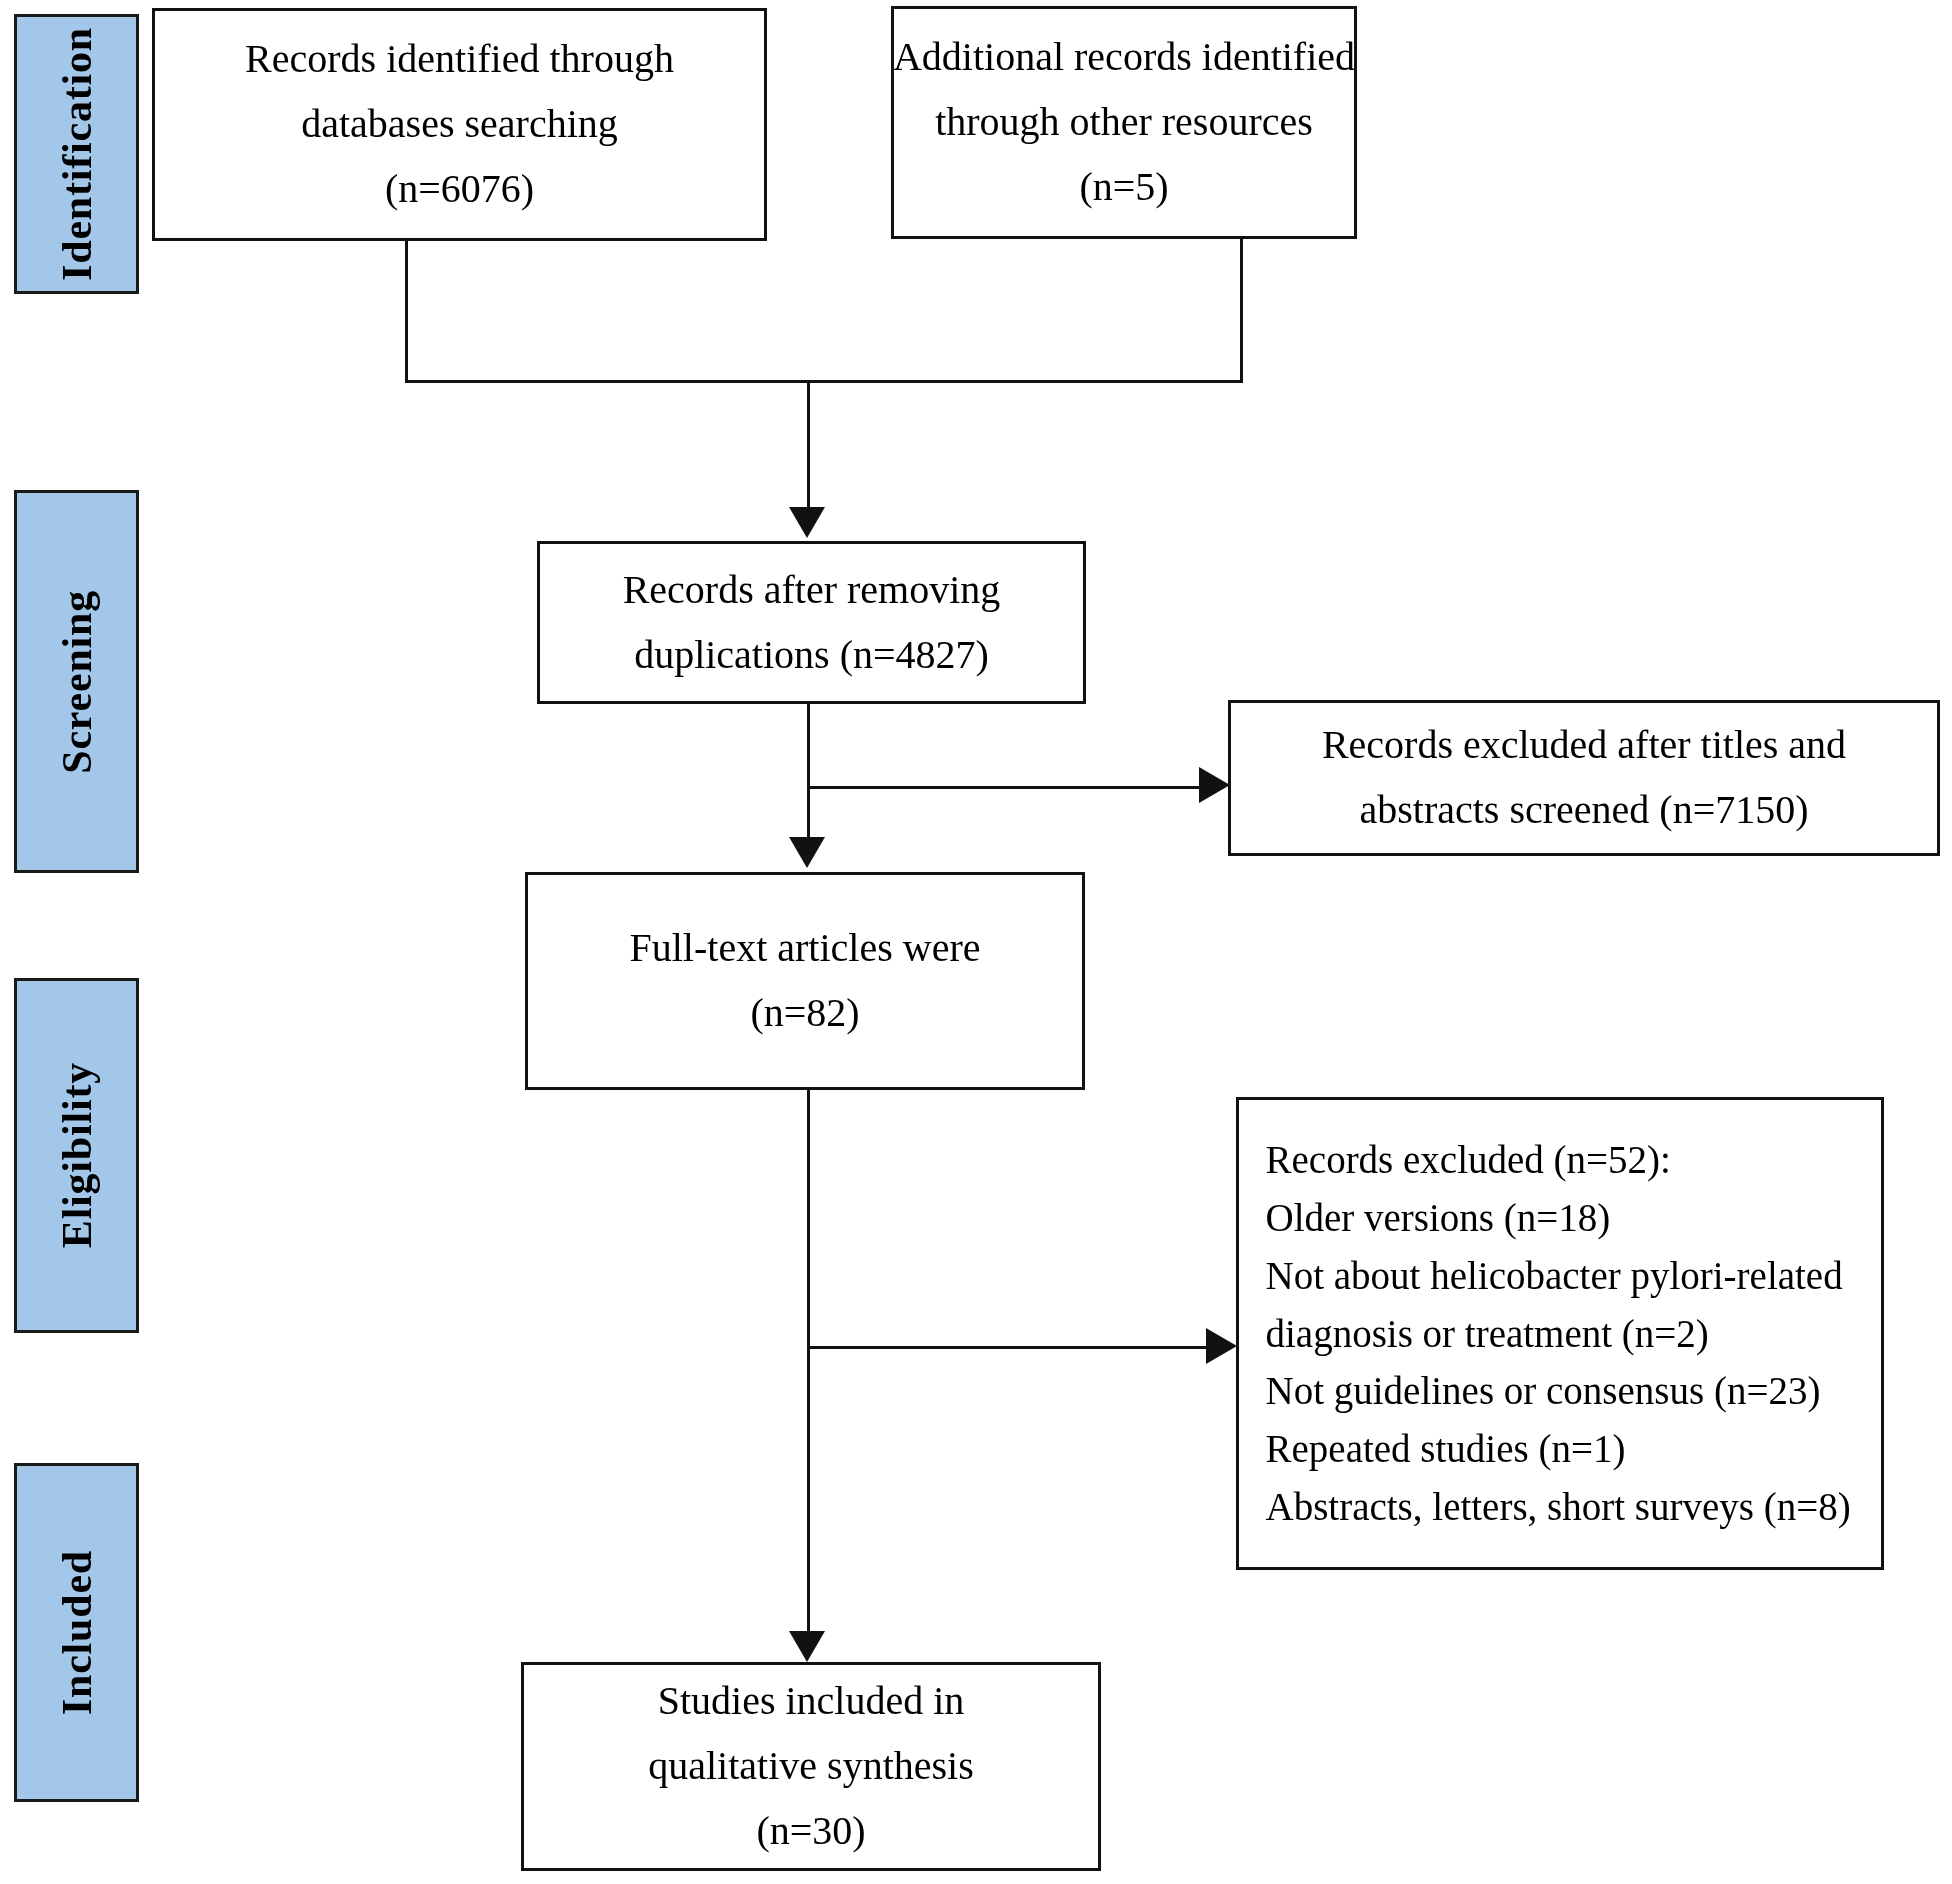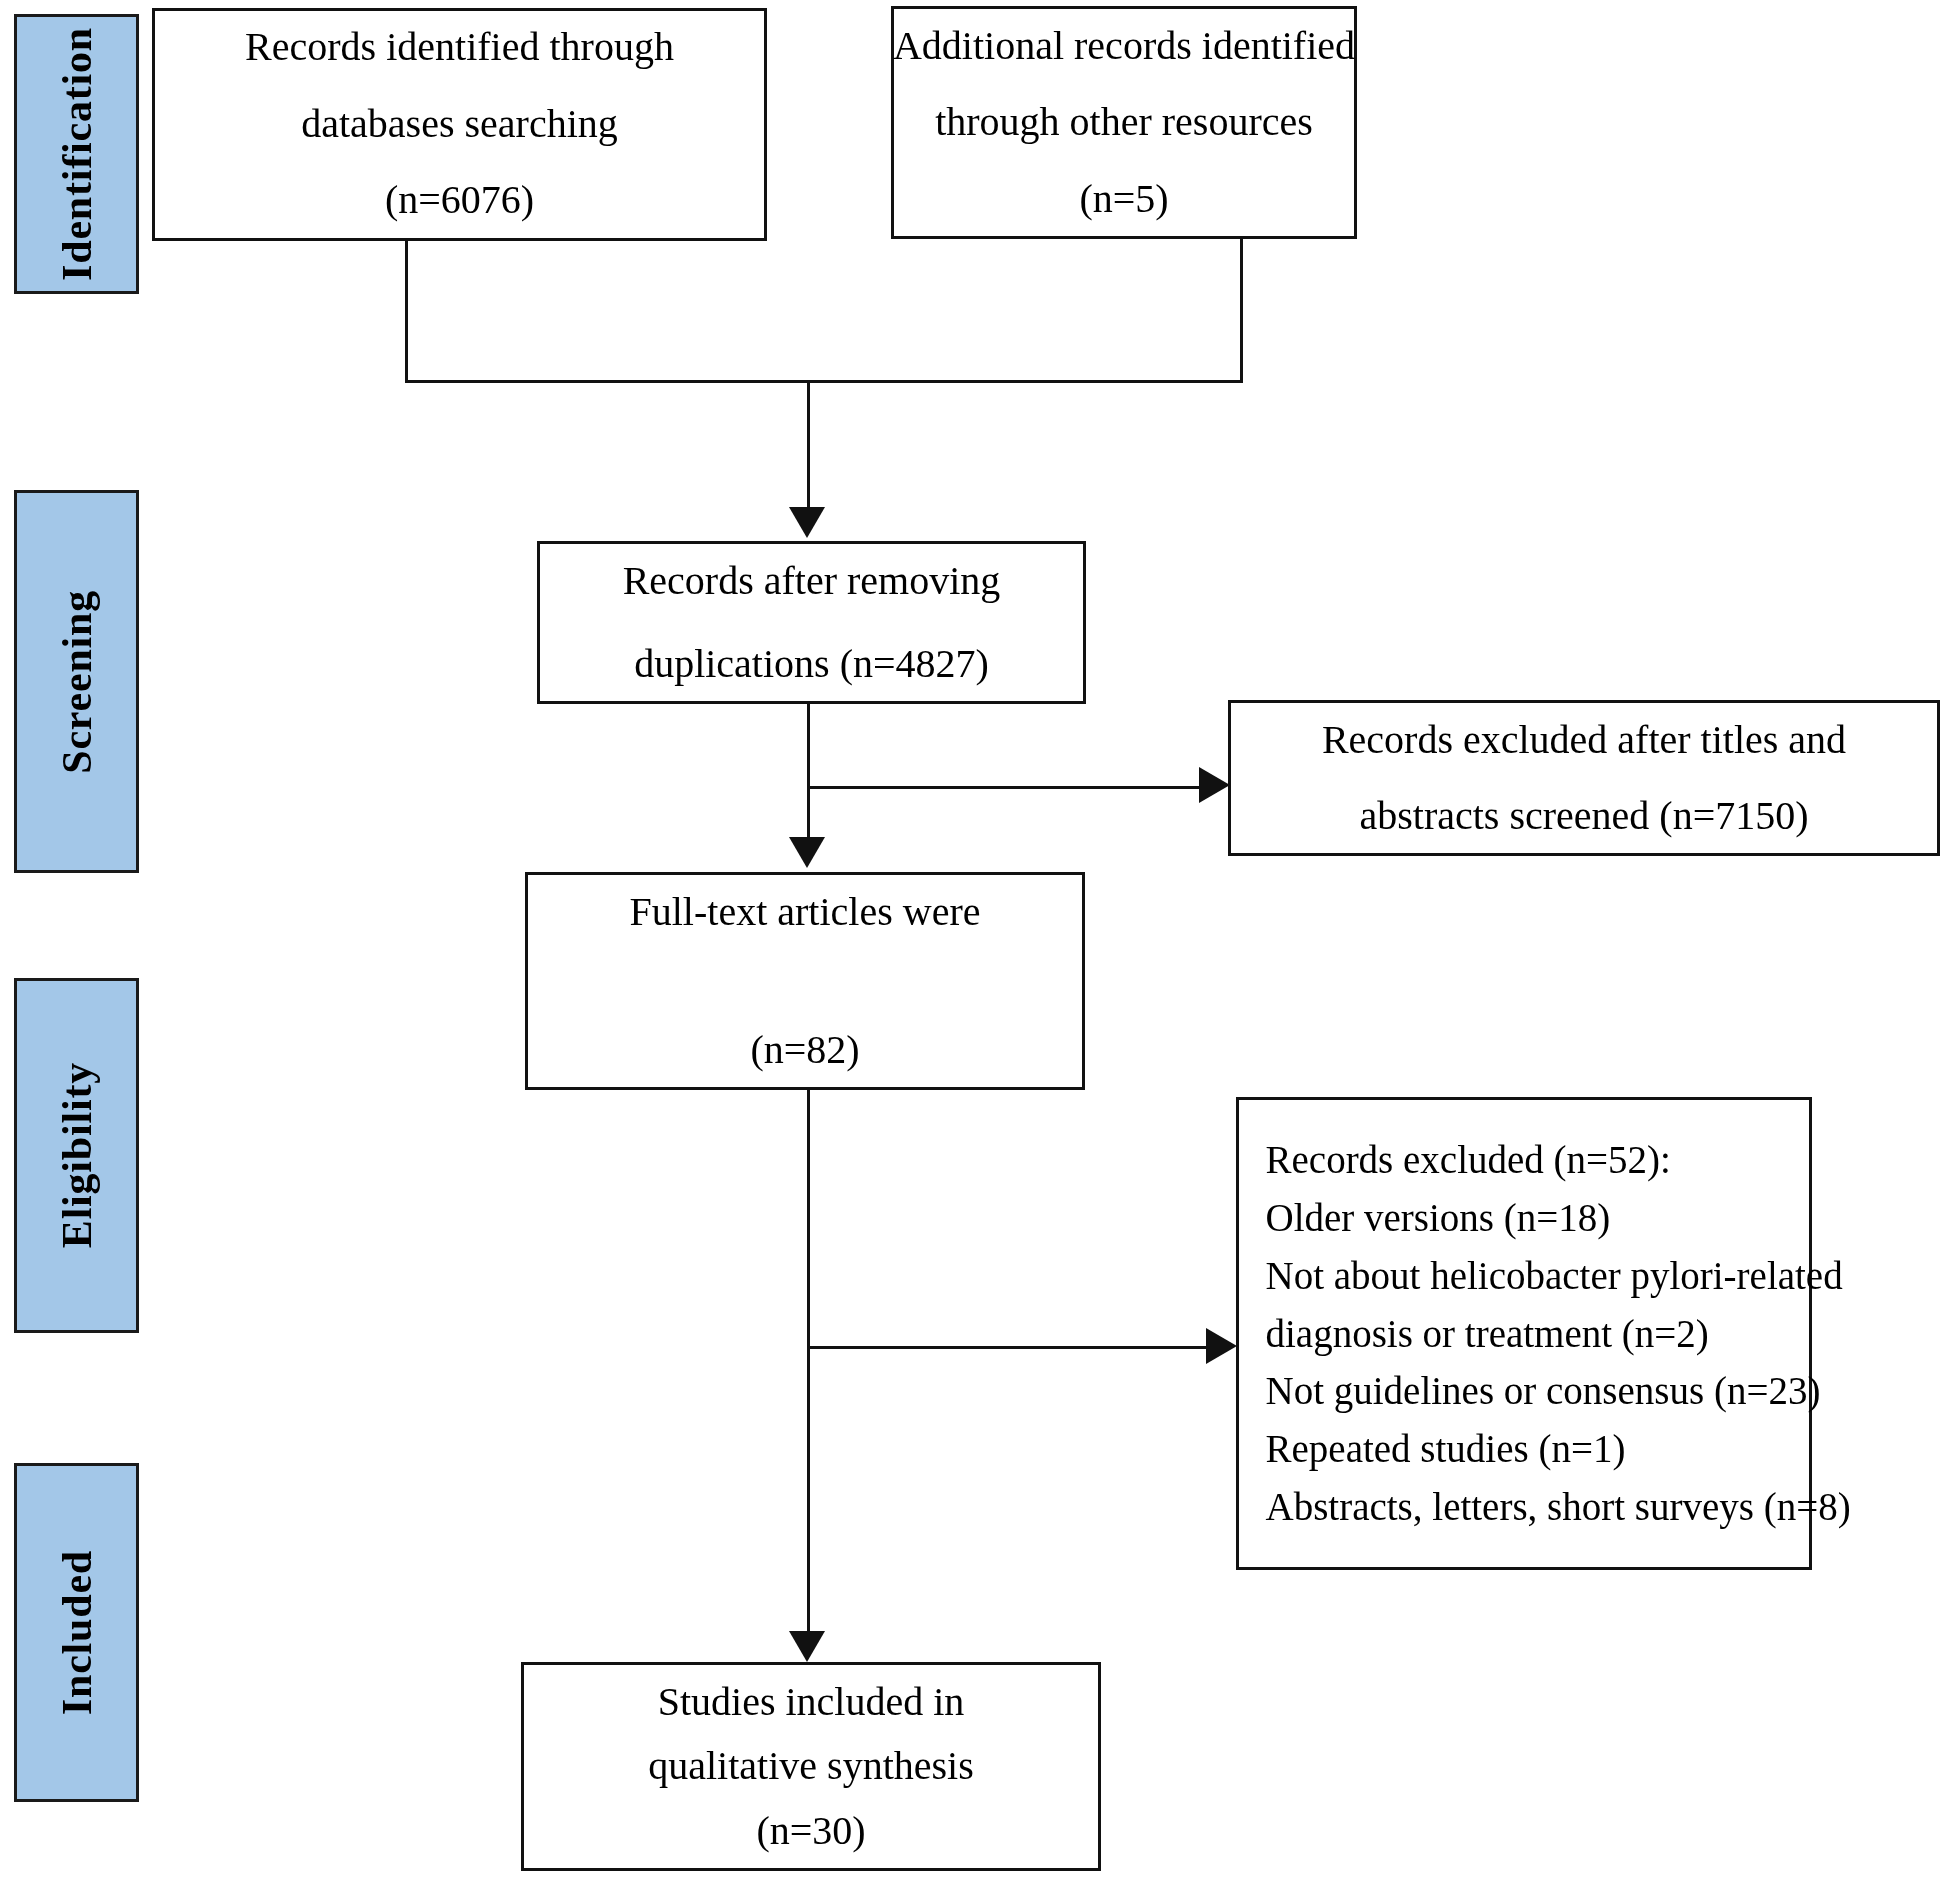--- a/index.html
+++ b/index.html
@@ -37,21 +37,21 @@
   }
   
   .flow-box {
     position: absolute;
     background: #ffffff;
     border: 3.1px solid #111111;
     box-sizing: border-box;
     display: flex;
     flex-direction: column;
     align-items: center;
-    justify-content: space-between;
+    justify-content: center;
     text-align: center;
     color: #000000;
     font-size: 40px;
     line-height: 1.62;
     padding: 4.7px 11px;
   }
   .flow-box.left-align {
     align-items: flex-start;
     text-align: left;
     justify-content: center;
@@ -147,21 +147,21 @@
   <div class="flow-box" style="left:1228px; top:700px; width:712px; height:156px;">
     <span class="line">Records excluded after titles and</span>
     <span class="line">abstracts screened (n=7150)</span>
   </div>
 
   <div class="flow-box" style="left:525px; top:872px; width:560px; height:218px;">
     <span class="line">Full-text articles were</span>
     <span class="line">(n=82)</span>
   </div>
 
-  <div class="flow-box left-align" style="left:1236px; top:1097px; width:576px; height:473px; font-size:39px; line-height:1.48;">
+  <div class="flow-box left-align" style="left:1236px; top:1097px; width:648px; height:473px; font-size:39px; line-height:1.48;">
     <span class="line">Records excluded (n=52):</span>
     <span class="line">Older versions (n=18)</span>
     <span class="line">Not about helicobacter pylori-related</span>
     <span class="line">diagnosis or treatment (n=2)</span>
     <span class="line">Not guidelines or consensus (n=23)</span>
     <span class="line">Repeated studies (n=1)</span>
     <span class="line">Abstracts, letters, short surveys (n=8)</span>
   </div>
 
   <div class="flow-box" style="left:521px; top:1662px; width:580px; height:209px;">

